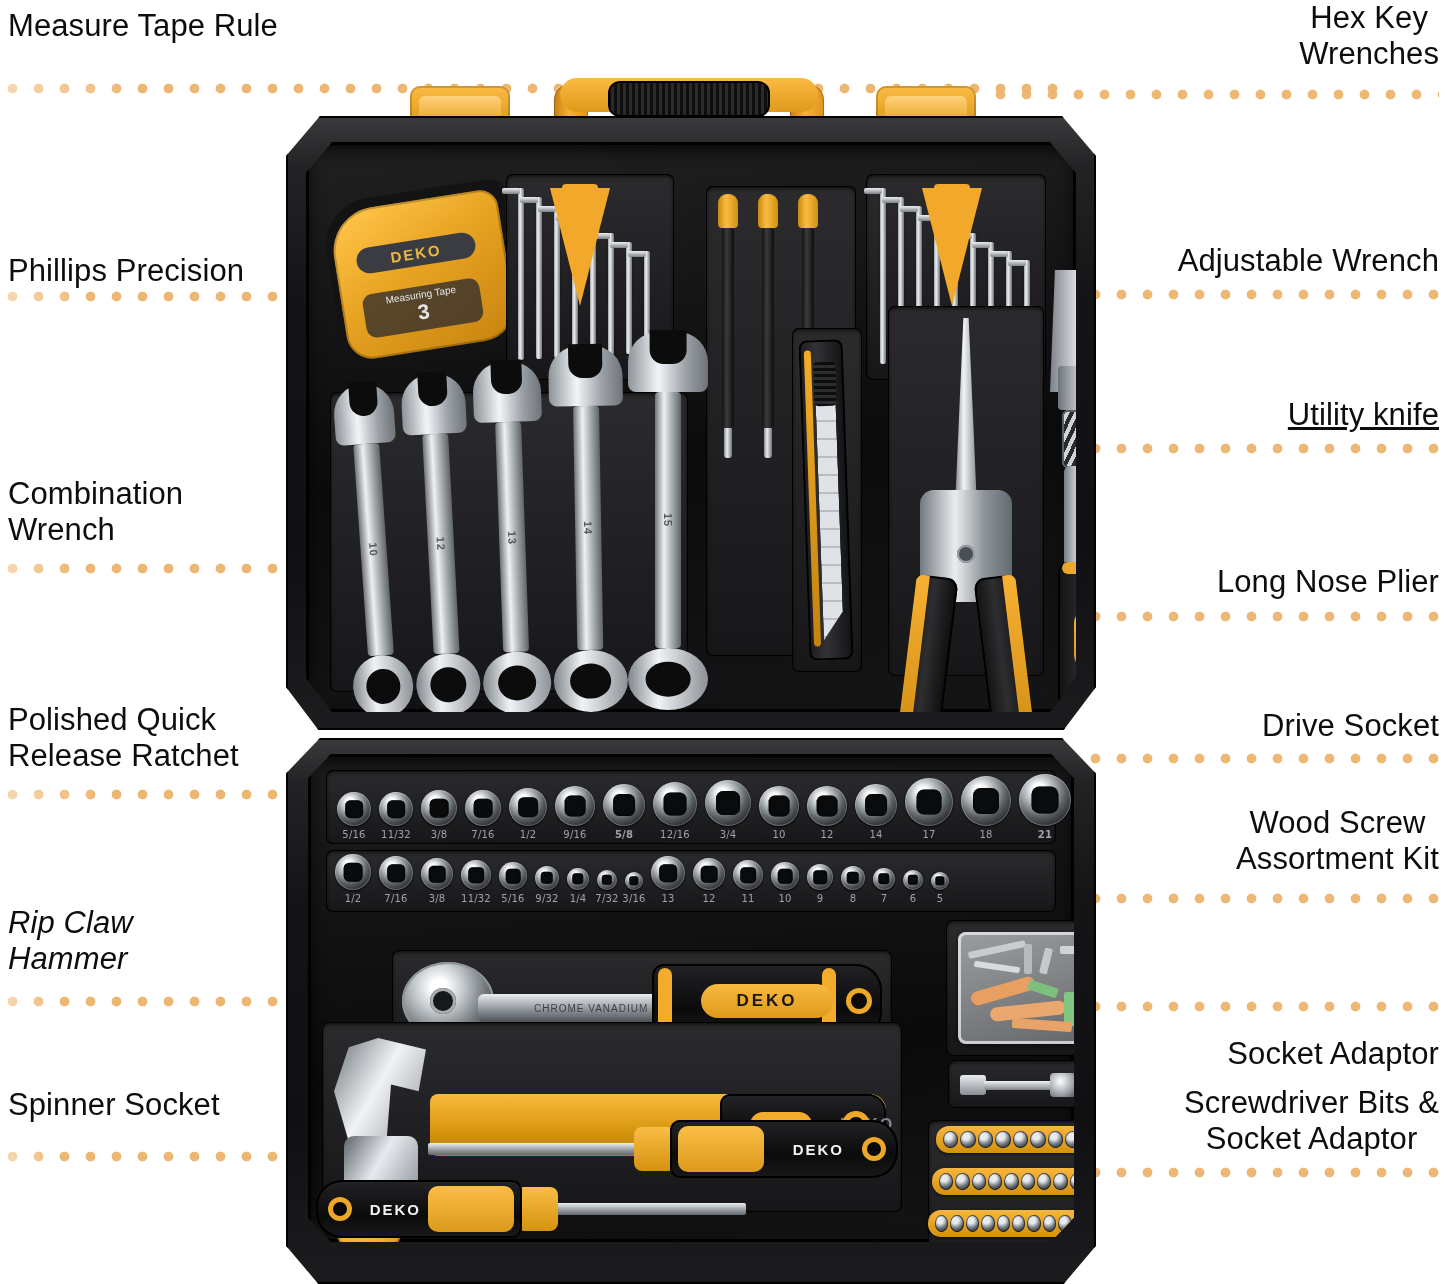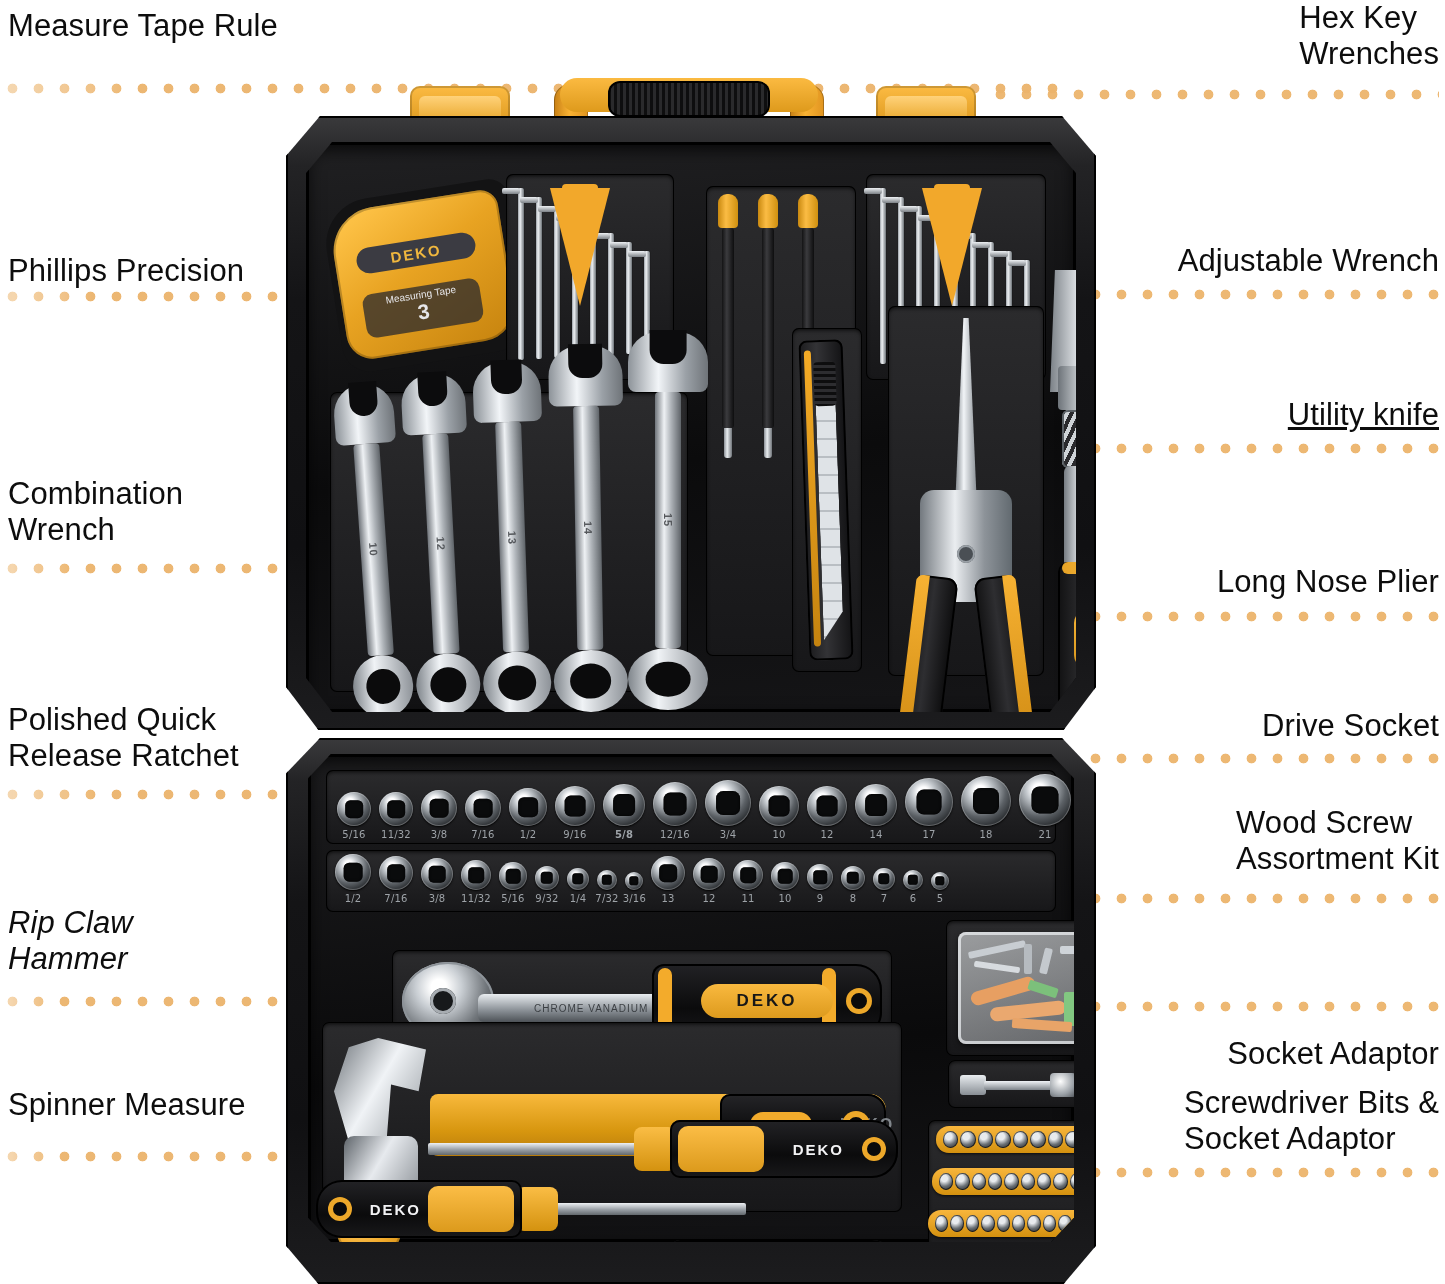--- a/index.html
+++ b/index.html
@@ -11,21 +11,21 @@
   
   .label{
     position:absolute;
     font-size:31px;
     line-height:1.16;
     color:#0d0d0d;
     letter-spacing:.1px;
     white-space:pre-line;
   }
   .label.left{left:8px;text-align:left;}
-  .label.right{right:6px;text-align:left;}
+  .label.right{right:6px;text-align:center;}
 
   
   .leader{
     position:absolute;height:13px;
     background-image:radial-gradient(circle at 6.5px 6.5px,#ecb46c 4.6px,rgba(236,180,108,0) 5.2px);
     background-size:26px 13px;background-repeat:repeat-x;
     opacity:.95;
   }
   .leader.fade-l{
     -webkit-mask-image:linear-gradient(to right,rgba(0,0,0,.55),#000 12%);
@@ -467,21 +467,21 @@
 <body>
 
 <div class="label left" style="top:8px;">Measure Tape Rule</div>
 <div class="label left" style="top:253px;">Phillips Precision</div>
 <div class="label left" style="top:476px;">Combination
 Wrench</div>
 <div class="label left" style="top:702px;">Polished Quick
 Release Ratchet</div>
 <div class="label left" style="top:905px;font-style:italic;">Rip Claw
 Hammer</div>
-<div class="label left" style="top:1087px;">Spinner Measure</div>
+<div class="label left" style="top:1087px;">Spinner Socket</div>
 
 <div class="label right" style="top:0px;">Hex Key
 Wrenches</div>
 <div class="label right" style="top:243px;">Adjustable Wrench</div>
 <div class="label right" style="top:397px;text-decoration:underline;">Utility knife</div>
 <div class="label right" style="top:564px;">Long Nose Plier</div>
 <div class="label right" style="top:708px;">Drive Socket</div>
 <div class="label right" style="top:805px;margin-left:28px;">Wood Screw
 Assortment Kit</div>
 <div class="label right" style="top:1036px;">Socket Adaptor</div>
@@ -697,21 +697,21 @@
             <span class="sz">14</span>
           </div>
           <div class="sock" style="width: 54px;">
             <div class="cyl" style="width: 48px; height: 48px;"></div>
             <span class="sz">17</span>
           </div>
           <div class="sock" style="width: 56px;">
             <div class="cyl" style="width: 50px; height: 50px;"></div>
             <span class="sz">18</span>
           </div>
-          <div class="sock" style="width: 58px;">
+          <div class="sock" style="width: 58px; font-weight: bold;">
             <div class="cyl" style="width: 52px; height: 52px;"></div>
             <span class="sz">21</span>
           </div>
         </div>
 
       <div class="slot" style="left:18px;top:96px;width:730px;height:62px;"></div>
       <div class="sockrow" id="sockBottom" style="left:24px;top:100px;">
           <div class="sock" style="width: 42px;">
             <div class="cyl" style="width: 36px; height: 36px;"></div>
             <span class="sz">1/2</span>
@@ -737,21 +737,21 @@
             <span class="sz">9/32</span>
           </div>
           <div class="sock" style="width: 28px;">
             <div class="cyl" style="width: 22px; height: 22px;"></div>
             <span class="sz">1/4</span>
           </div>
           <div class="sock" style="width: 26px;">
             <div class="cyl" style="width: 20px; height: 20px;"></div>
             <span class="sz">7/32</span>
           </div>
-          <div class="sock" style="width: 24px; text-align: right;">
+          <div class="sock" style="width: 24px;">
             <div class="cyl" style="width: 18px; height: 18px;"></div>
             <span class="sz">3/16</span>
           </div>
           <div class="sock" style="width: 40px;">
             <div class="cyl" style="width: 34px; height: 34px;"></div>
             <span class="sz">13</span>
           </div>
           <div class="sock" style="width: 38px;">
             <div class="cyl" style="width: 32px; height: 32px;"></div>
             <span class="sz">12</span>

